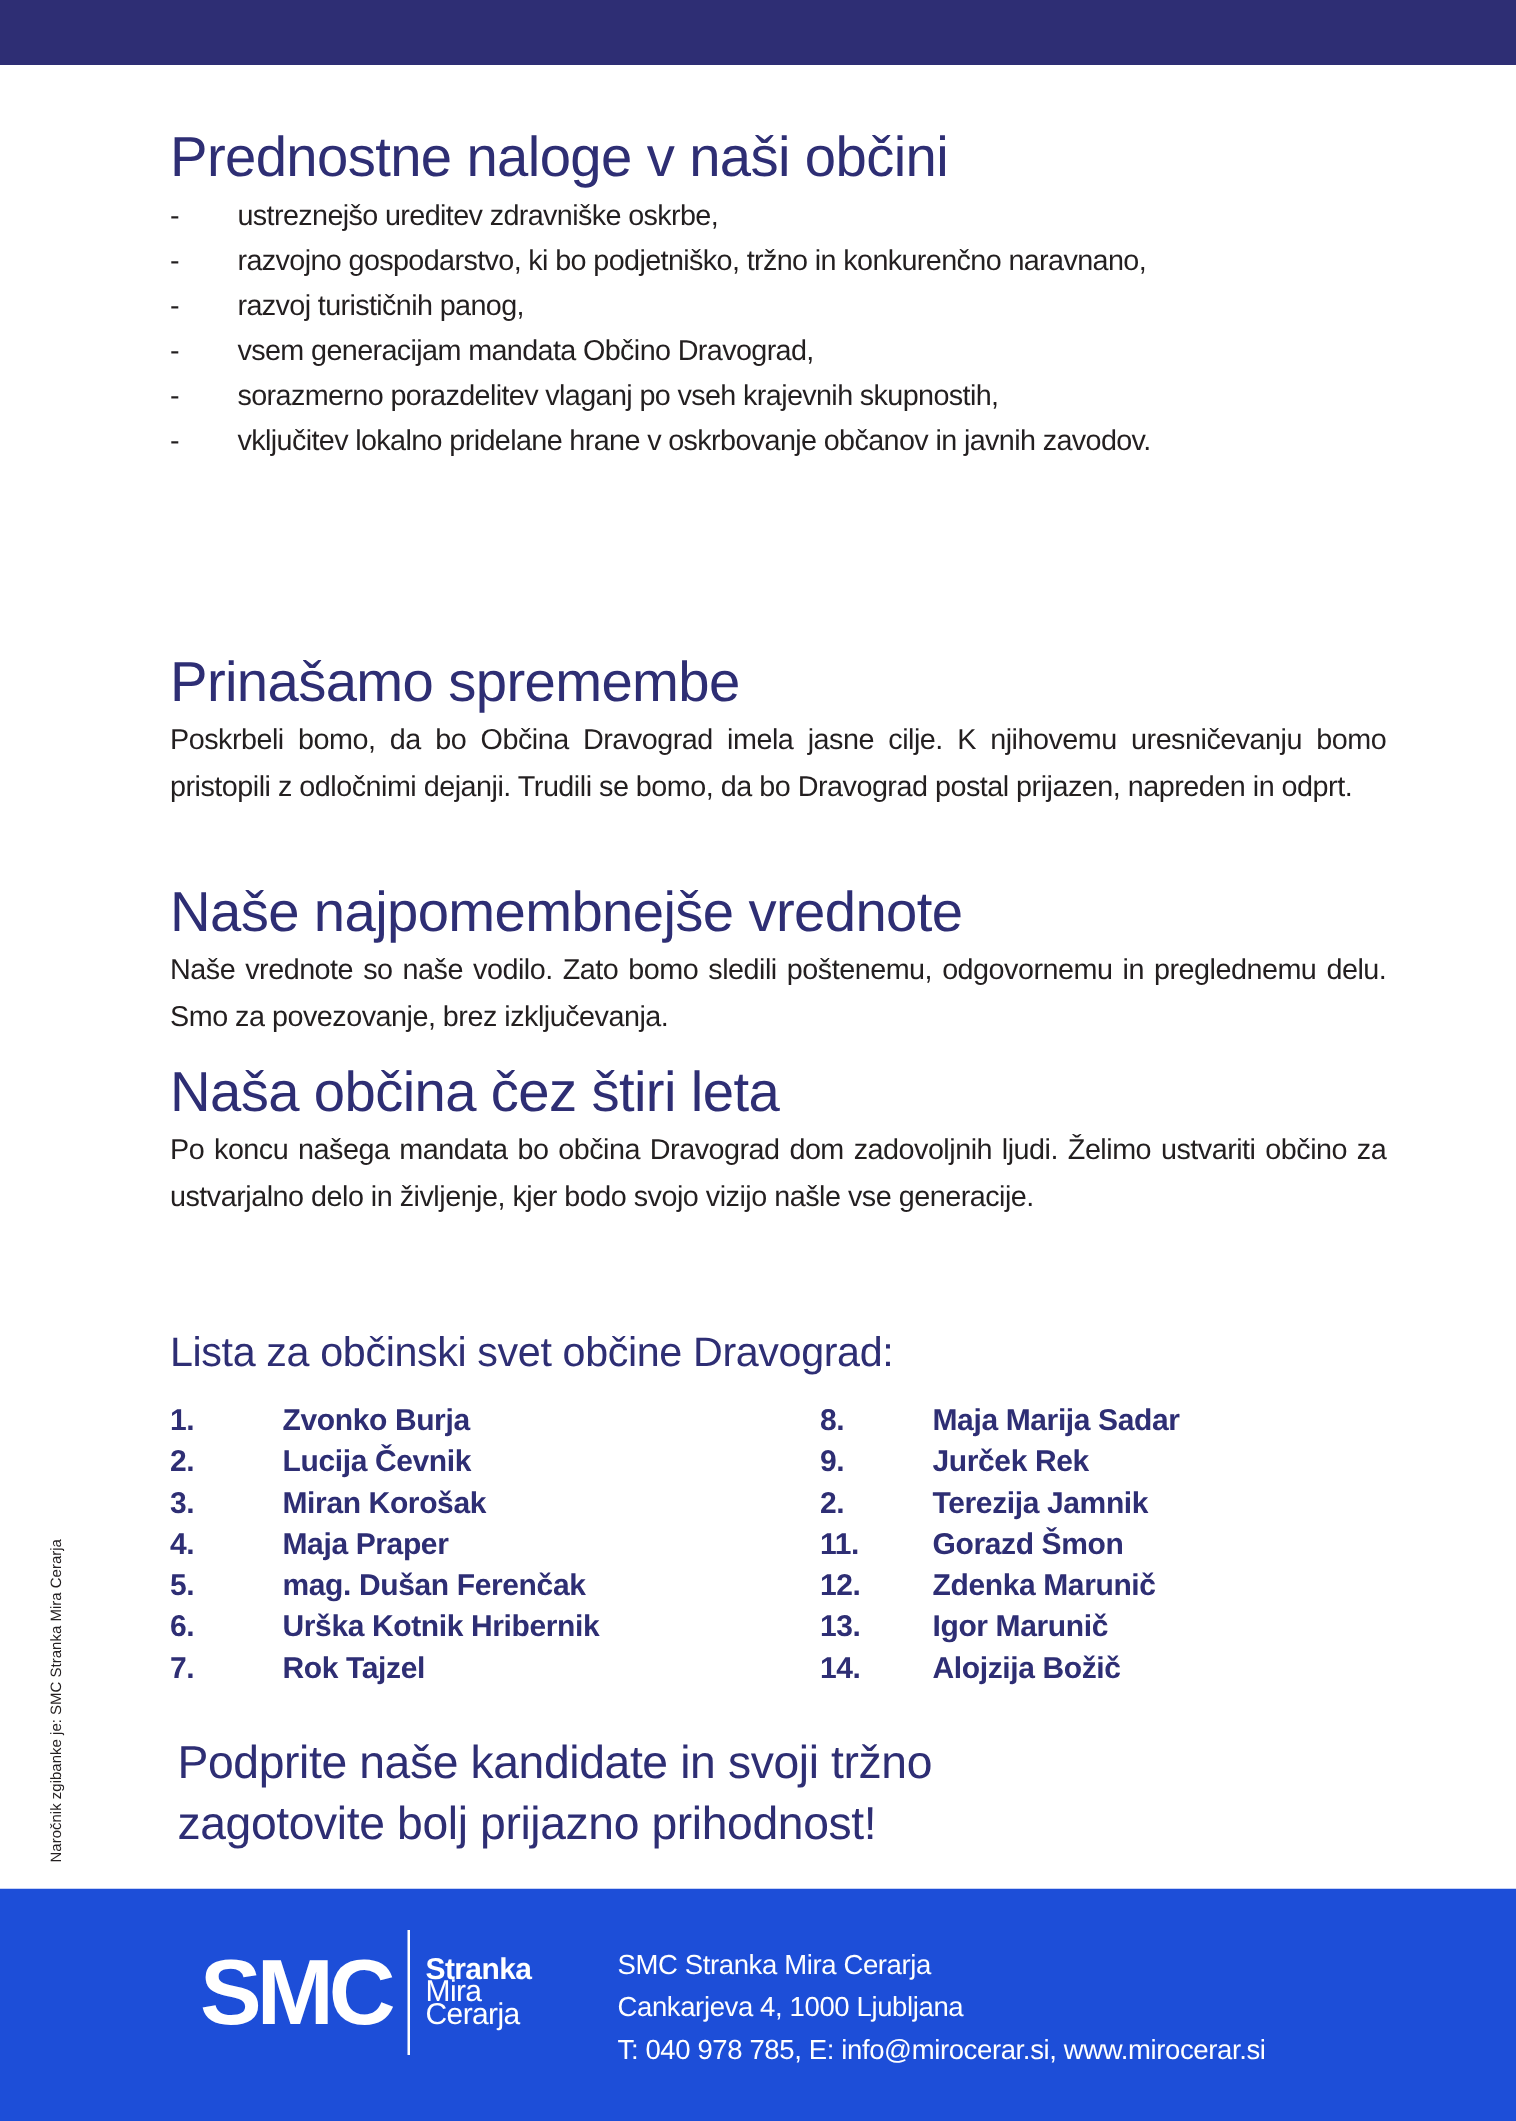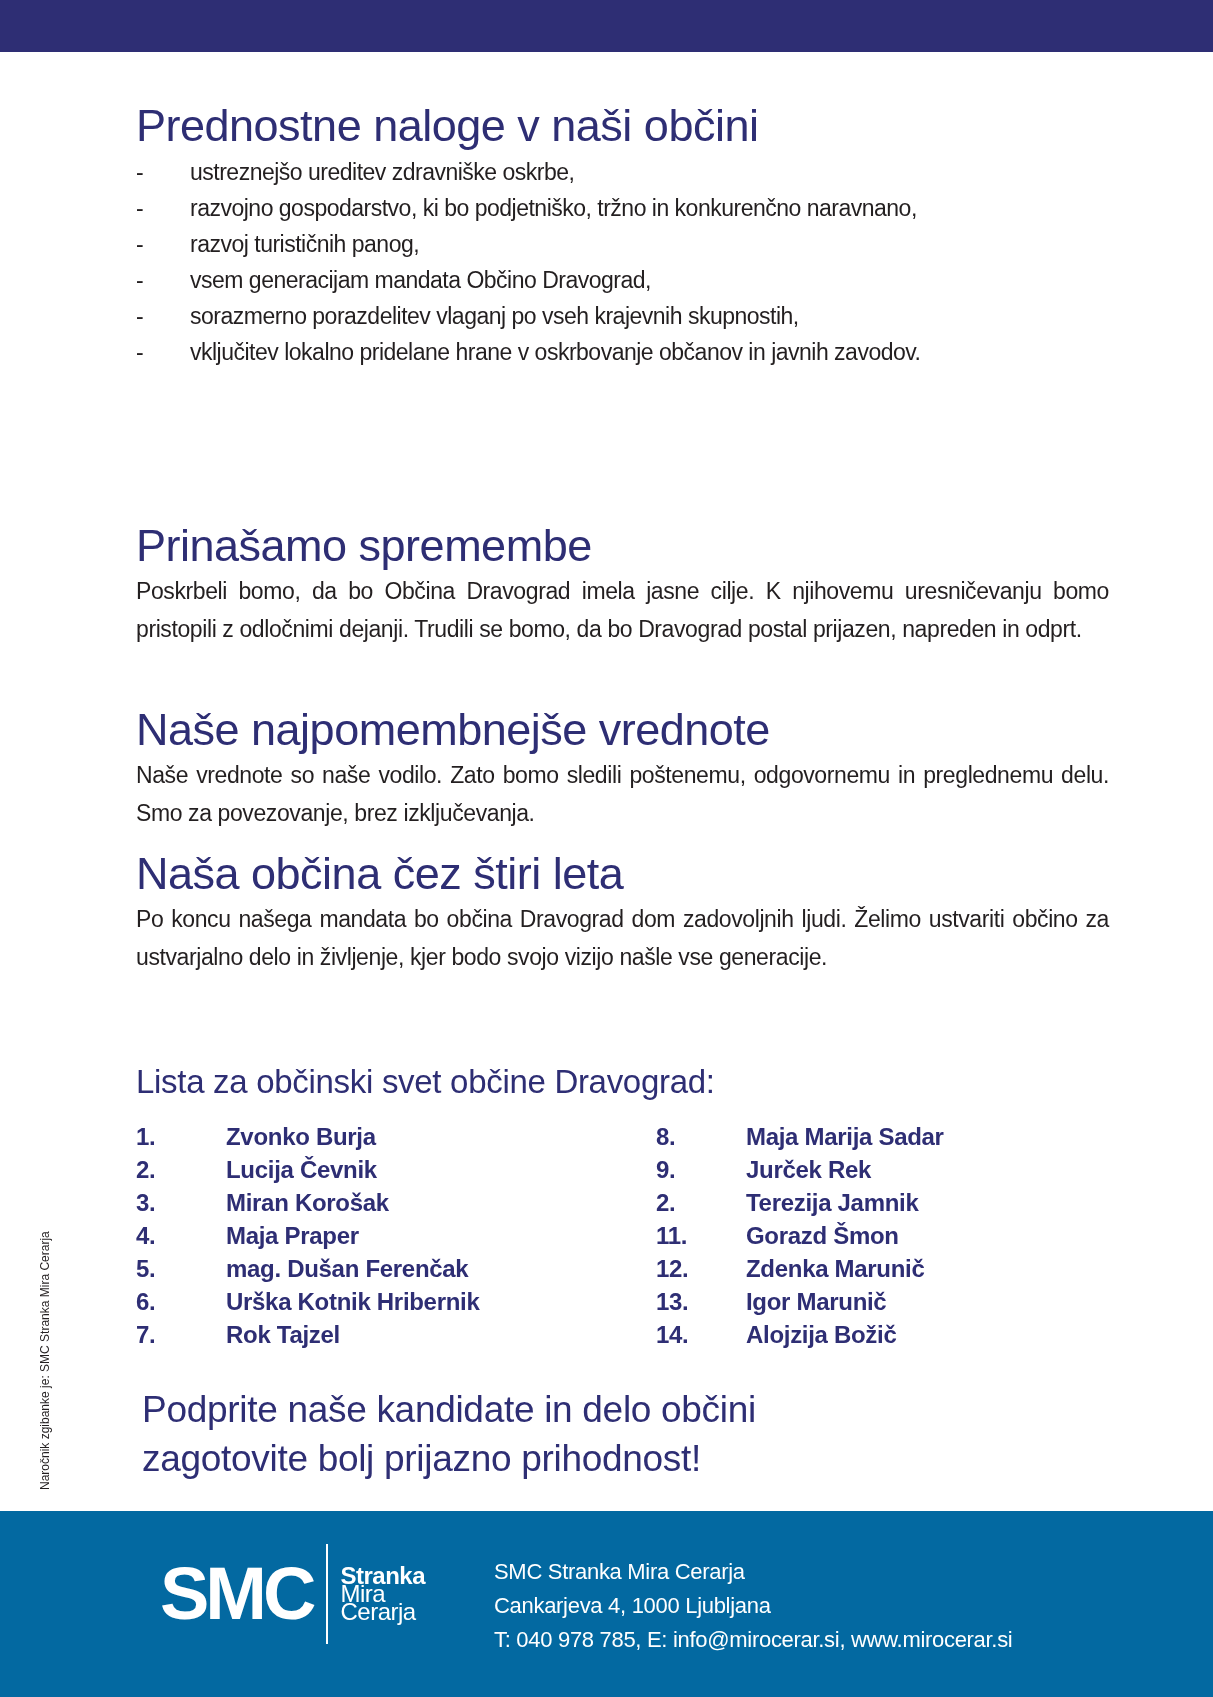--- a/index.html
+++ b/index.html
@@ -40,21 +40,21 @@
     .cand .num { width: 90px; }
 
     .slogan { position: absolute; top: 1285px; left: 6px; font-size: 37px; line-height: 49px; color: #2e2e74; letter-spacing: -0.3px; }
 
     .side-note {
       position: absolute; left: 38px; top: 1490px;
       transform-origin: left top; transform: rotate(-90deg);
       font-size: 12px; white-space: nowrap; color: #231f20; width: 400px;
     }
 
-    .footer { position: absolute; left: 0; top: 1511px; width: 1213px; height: 186px; background: #0369a1; }
+    .footer { position: absolute; left: 0; top: 1511px; width: 1213px; height: 186px; background: #1d4ed8; }
     .logo { position: absolute; left: 160px; top: 28px; height: 110px; display: flex; align-items: center; }
     .logo-smc { font-family: "Liberation Sans", sans-serif; font-weight: bold; font-size: 74px; color: #ffffff; letter-spacing: -4px; line-height: 1; }
     .logo-divider { width: 2px; height: 100px; background: #ffffff; margin: 0 12px 0 14px; }
     .logo-text { color: #ffffff; font-size: 24px; line-height: 18px; letter-spacing: -0.5px; }
     .logo-text .l1 { font-weight: bold; }
 
     .contact { position: absolute; left: 494px; top: 44px; color: #ffffff; font-size: 22px; line-height: 34px; letter-spacing: -0.3px; }
     .contact a { color: #ffffff; text-decoration: none; }
   </style>
 </head>
@@ -150,21 +150,21 @@
           <span>Igor Marunič</span>
         </div>
       <div class="cand">
           <span class="num">14.</span>
           <span>Alojzija Božič</span>
         </div>
     </div>
   </div>
 
   <div class="slogan">
-    <div>Podprite naše kandidate in delo občini</div>
+    <div>Podprite naše kandidate in svoji tržno</div>
     <div>zagotovite bolj prijazno prihodnost!</div>
   </div>
 </div>
 
 <div class="side-note">Naročnik zgibanke je: SMC Stranka Mira Cerarja</div>
 
 <footer class="footer">
   <div class="logo">
     <span class="logo-smc">SMC</span>
     <span class="logo-divider"></span>

